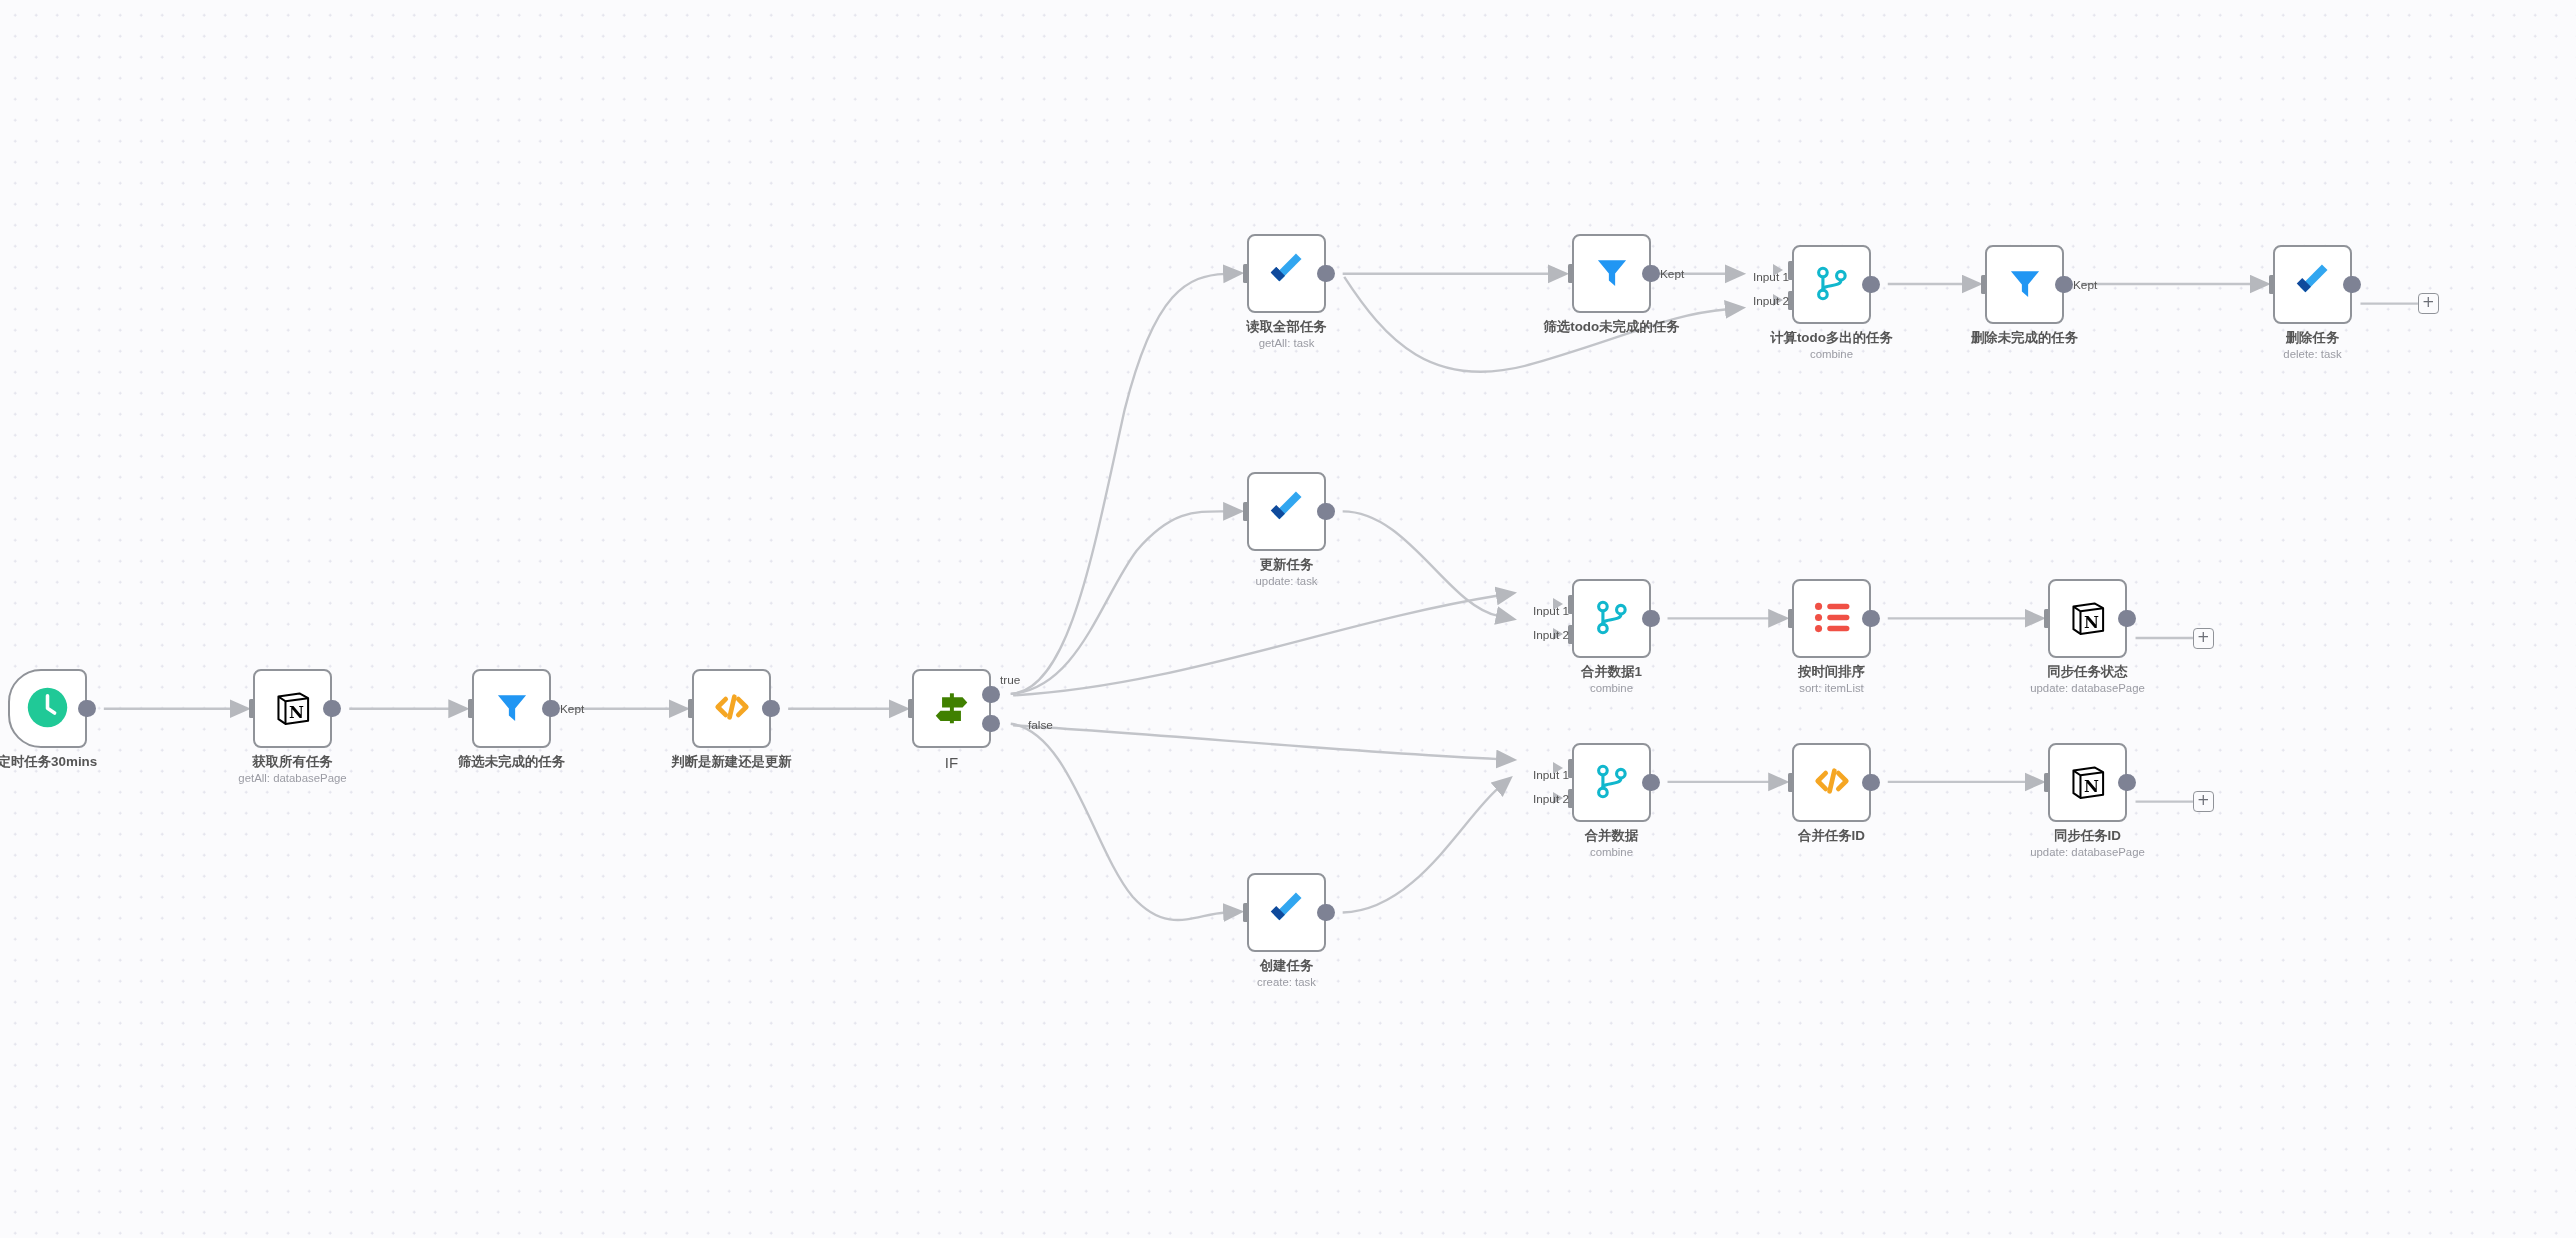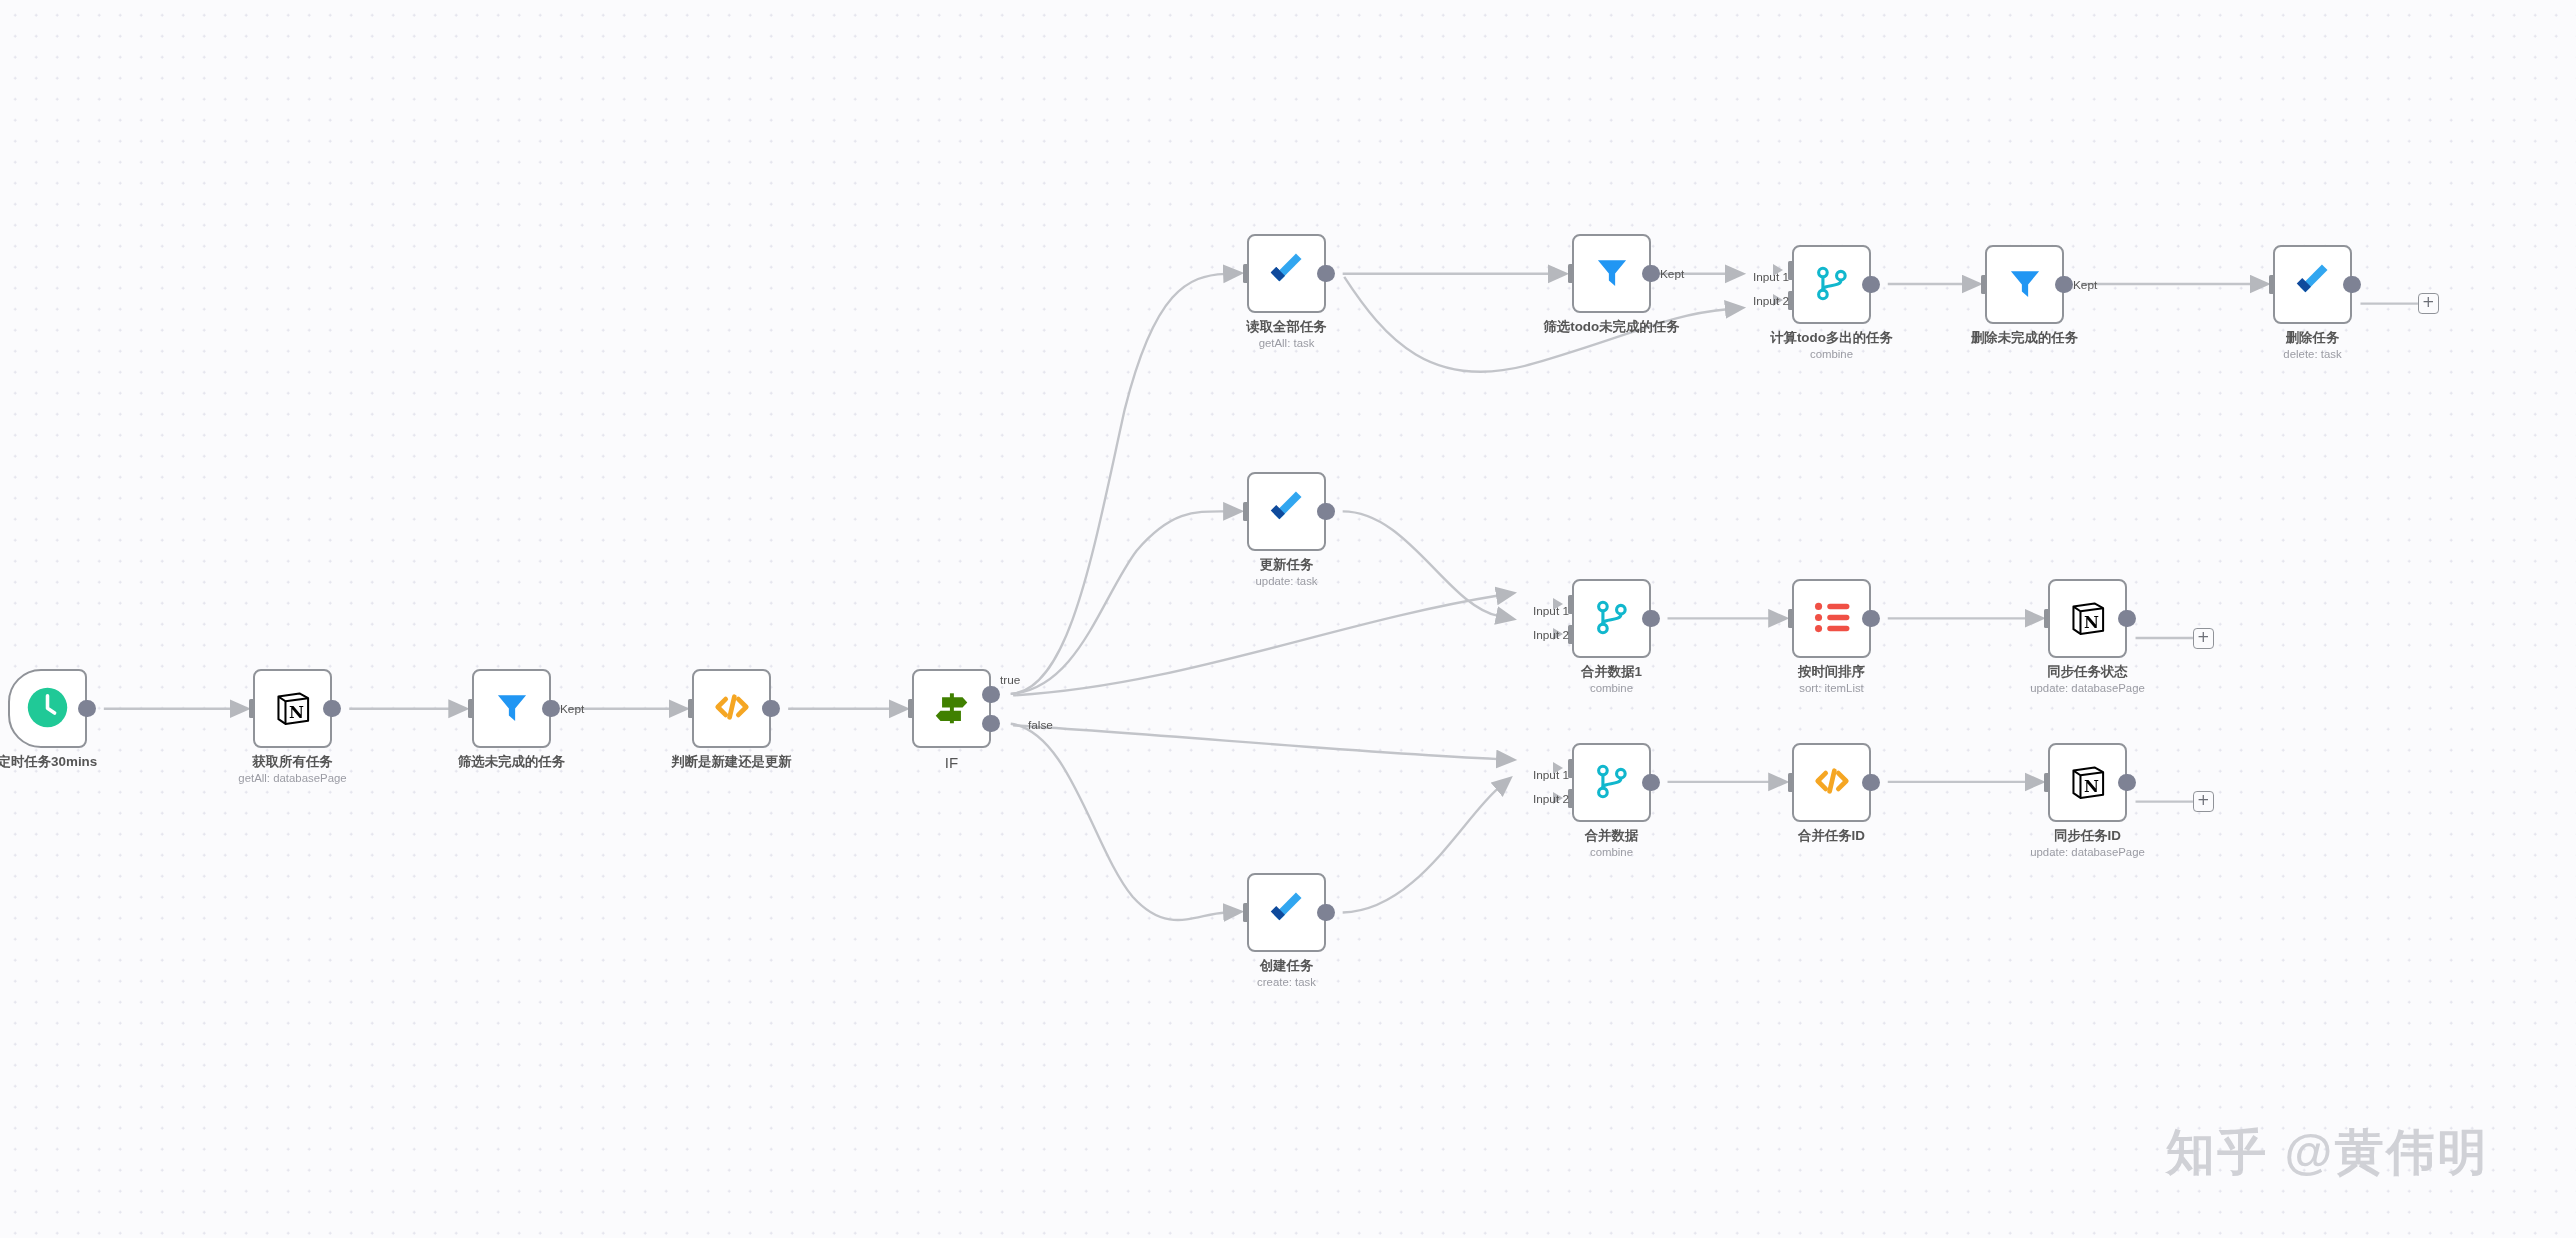--- a/index.html
+++ b/index.html
@@ -550,16 +550,15 @@
     <div class="caption">
       <div class="title">创建任务</div>
       <div class="sub">create: task</div>
     </div>
   </div>
 
   <div class="plus-btn" style="left:2418px; top:293px;">+</div>
   <div class="plus-btn" style="left:2193px; top:628px;">+</div>
   <div class="plus-btn" style="left:2193px; top:791px;">+</div>
 
-  <div id="watermark">知乎 @黄伟明</div>
 
 </div>
 
 
 </body></html>

